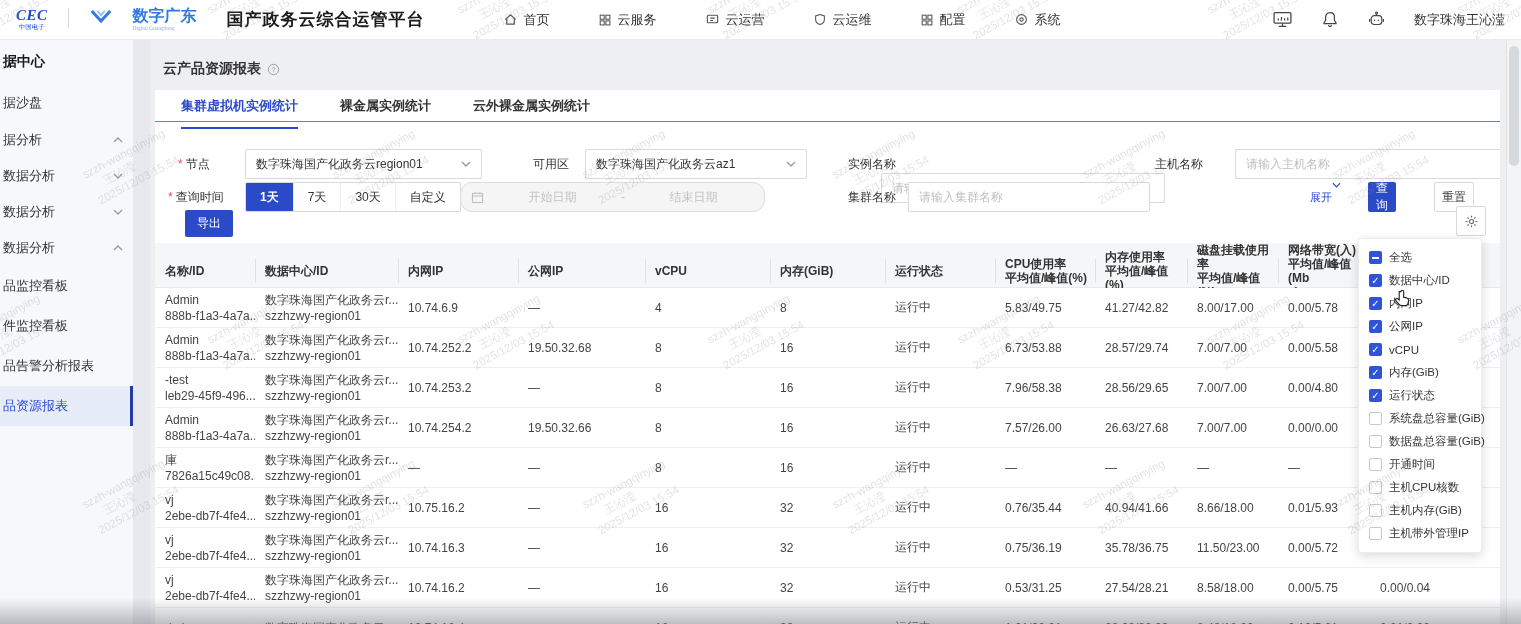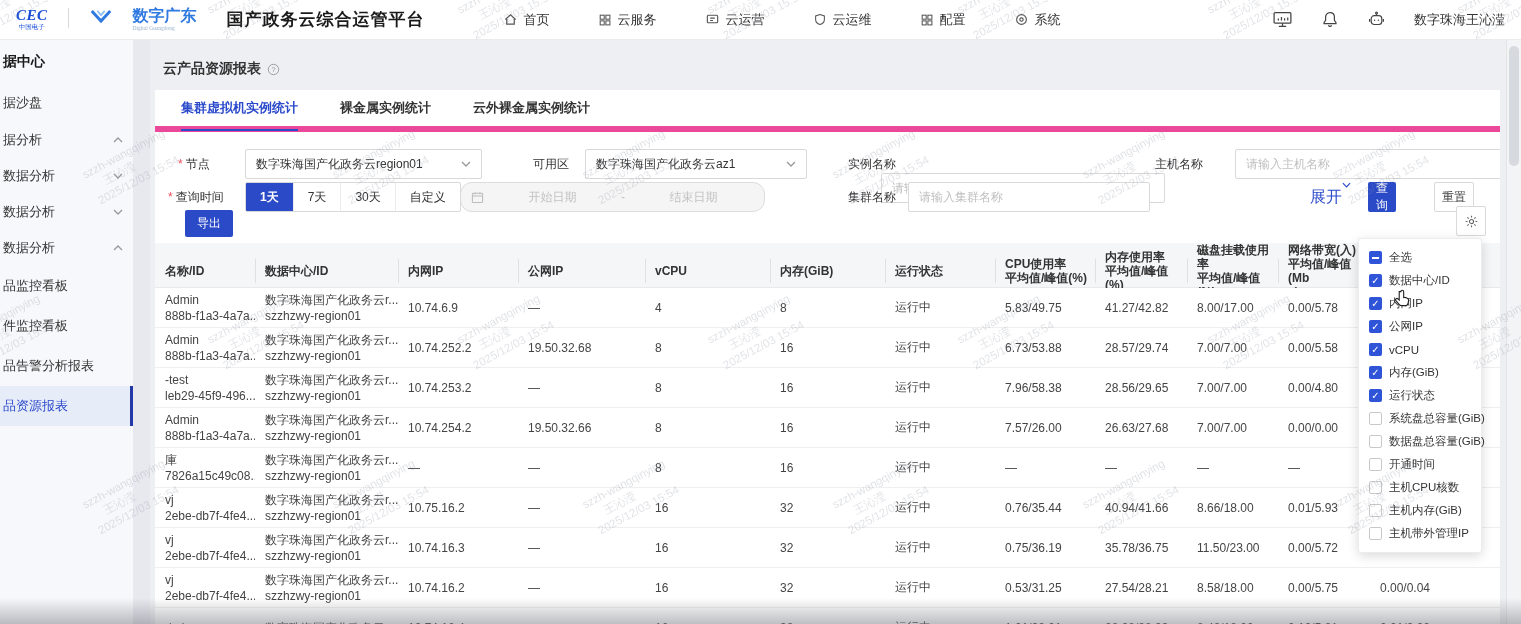--- a/index.html
+++ b/index.html
@@ -31,37 +31,37 @@
   .side-item.subitem{height:40px;}
   .side-item .chev{margin-left:auto;display:flex;}
   .side-item.active{background:#e7ecf9;color:#2b4acb;border-right:3px solid #2438a8;}
 
   
   .page-title-row{position:absolute;left:163px;top:60px;display:flex;align-items:center;gap:6px;z-index:3;}
   .page-title{font-size:14px;color:#333;font-weight:bold;}
 
   
   .card{position:absolute;left:155px;top:90px;width:1345px;bottom:0;background:#fff;z-index:3;overflow:hidden;}
-  .tabs{position:absolute;left:0;top:0;right:0;height:42px;border-bottom:6px solid #ec4899;display:flex;gap:42px;padding-left:26px;align-items:center;box-sizing:border-box;}
+  .tabs{position:absolute;left:0;top:0;right:0;height:32px;border-bottom:1px solid #ec4899;display:flex;gap:42px;padding-left:26px;align-items:center;box-sizing:border-box;}
   .tab{font-size:13px;color:#333;font-weight:bold;height:46px;line-height:46px;position:relative;cursor:pointer;white-space:nowrap;}
   .tab.active{color:#2b4acb;}
   .tab.active::after{content:"";position:absolute;left:0;right:0;bottom:0;height:2px;background:#2b4acb;}
 
   .f-label{position:absolute;font-size:12px;color:#333;line-height:30px;white-space:nowrap;}
   .req{color:#e34d59;margin-right:3px;}
   .select{position:absolute;height:30px;border:1px solid #d9d9d9;border-radius:2px;background:#fff;display:flex;align-items:center;justify-content:space-between;padding:0 10px;font-size:12px;color:#333;box-sizing:border-box;cursor:pointer;}
   .txt-input{position:absolute;height:30px;border:1px solid #d9d9d9;border-radius:2px;padding:0 10px;font-size:12px;color:#333;box-sizing:border-box;font-family:inherit;}
   .txt-input::placeholder{color:#bfbfbf;}
   .time-group{position:absolute;display:flex;height:30px;border:1px solid #d9d9d9;border-radius:2px;overflow:hidden;box-sizing:border-box;background:#fff;}
   .time-opt{padding:0 14px;line-height:28px;font-size:12px;color:#333;border-left:1px solid #ececec;cursor:pointer;white-space:nowrap;}
   .time-opt:first-child{border-left:none;}
   .time-opt.active{background:#2b4ac7;color:#fff;font-weight:bold;}
   .date-range{position:absolute;height:30px;background:#f5f5f5;border:1px solid #dcdcdc;border-radius:12px;display:flex;align-items:center;box-sizing:border-box;font-size:12px;color:#c2c2c2;padding:0 10px;gap:8px;}
   .date-range .seg{flex:1;text-align:center;}
-  .expand-link{position:absolute;font-size:16px;color:#2b4acb;line-height:30px;display:flex;align-items:flex-start;cursor:pointer;}
+  .expand-link{position:absolute;font-size:11px;color:#2b4acb;line-height:30px;display:flex;align-items:flex-start;cursor:pointer;}
   .btn{position:absolute;border-radius:2px;font-size:12px;display:flex;align-items:center;justify-content:center;cursor:pointer;box-sizing:border-box;font-family:inherit;}
   .btn-primary{background:#2b4ac7;color:#fff;border:none;}
   .btn-default{background:#fff;color:#444;border:1px solid #d9d9d9;}
   .gear-btn{position:absolute;left:1301px;top:116px;width:28px;height:28px;border:1px solid #d9d9d9;border-radius:2px;background:#fff;display:flex;align-items:center;justify-content:center;cursor:pointer;}
 
   
   .grid{display:grid;grid-template-columns:90px 143px 120px 127px 125px 115px 110px 100px 92px 91px 92px 1fr;box-sizing:border-box;padding-left:10px;}
   .thead{position:absolute;left:0;top:153px;width:1345px;height:45px;background:#f5f6f8;align-items:center;border-bottom:1px solid #e9e9e9;}
   .th{font-size:12px;font-weight:bold;color:#333;line-height:14px;position:relative;padding-right:6px;}
   .th.pl{padding-left:10px;}

